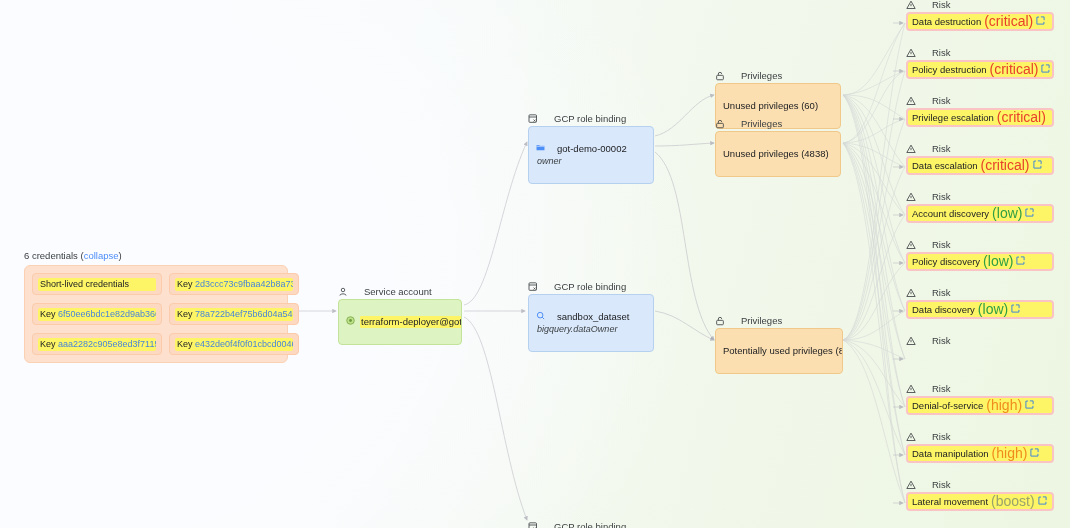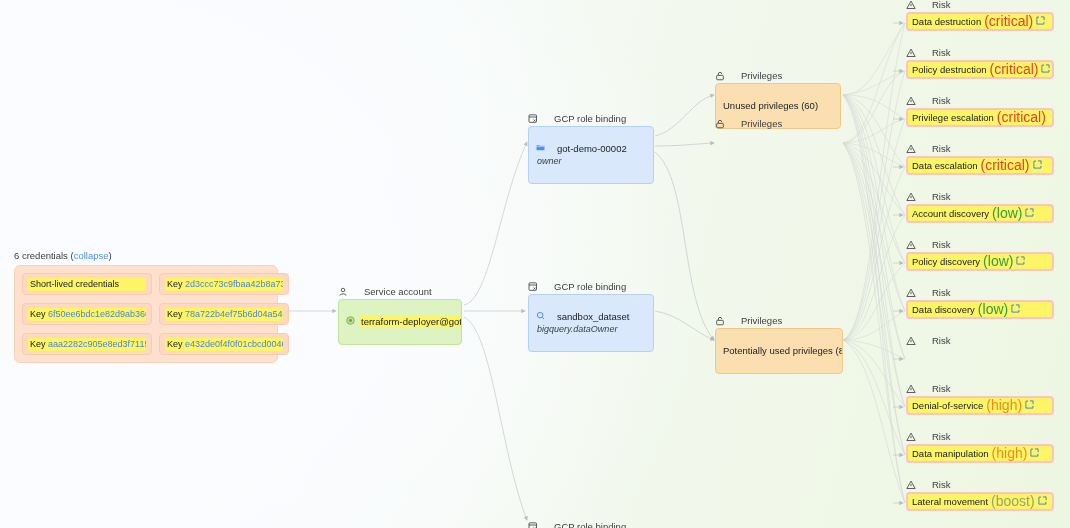--- a/index.html
+++ b/index.html
@@ -56,21 +56,21 @@
     overflow: hidden;
   }
   .sev { font-size: 14px; }
   .sev-critical { color: #e8412a; }
   .sev-low { color: #2f9e44; }
   .sev-high { color: #f08c1b; }
   .sev-evasion { color: #e0a53a; }
   .sev-boost { color: #9aa36b; }
   .ext { flex: 0 0 auto; }
   
-  #cred-group { position: absolute; left: 14px; top: 250px; }
+  #cred-group { position: absolute; left: 24px; top: 250px; }
   .cred-header { font-size: 9.5px; color: #3c4043; margin-bottom: 4px; }
   .cred-header a { color: #4e8ef7; text-decoration: none; }
   .cred-body {
     background: #fde0cd; border: 1px solid #fbd1b4; border-radius: 6px;
     padding: 7px; display: grid; grid-template-columns: 130px 130px;
     gap: 8px 7px; width: 264px;
   }
   .cred-card {
     background: #fdd9c2; border: 1px solid #fbcbab; border-radius: 4px;
     padding: 5px 5px; height: 22px; display: flex; align-items: center;
@@ -291,20 +291,23 @@
   <div class="node" style="left:715px; top:118px;">
     <div class="node-type">
       <span>
         <svg width="10" height="10" viewBox="0 0 12 12">
             <rect x="2" y="5.2" width="8" height="5.3" rx="1" fill="none" stroke="#3c4043" stroke-width="1"></rect>
             <path d="M4,5.2 V3.7 A2,2 0 0 1 8,3.5" fill="none" stroke="#3c4043" stroke-width="1"></path>
           </svg>
       </span>
       <span>Privileges</span>
     </div>
+    <div class="node-box pv-box">
+      <span>Unused privileges (4838)</span>
+    </div>
   </div>
 
   <div class="node" style="left:715px; top:315px;">
     <div class="node-type">
       <span>
         <svg width="10" height="10" viewBox="0 0 12 12">
             <rect x="2" y="5.2" width="8" height="5.3" rx="1" fill="none" stroke="#3c4043" stroke-width="1"></rect>
             <path d="M4,5.2 V3.7 A2,2 0 0 1 8,3.5" fill="none" stroke="#3c4043" stroke-width="1"></path>
           </svg>
       </span>

